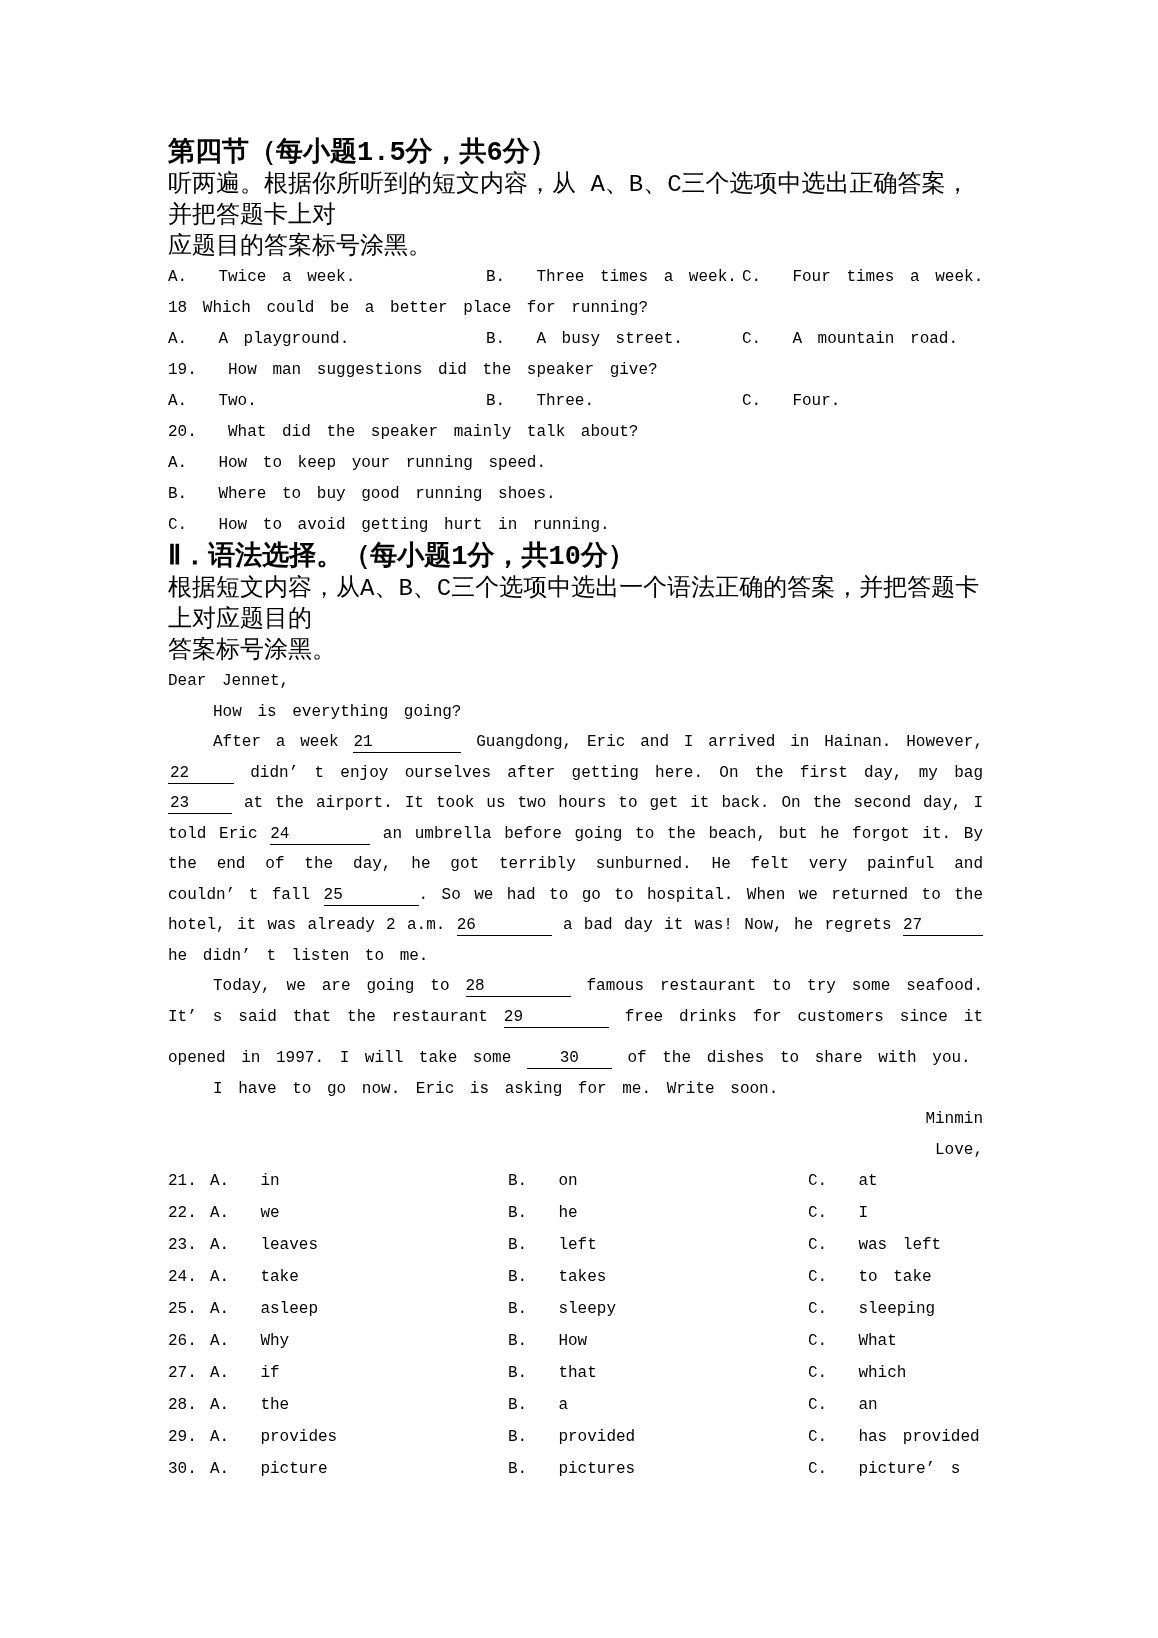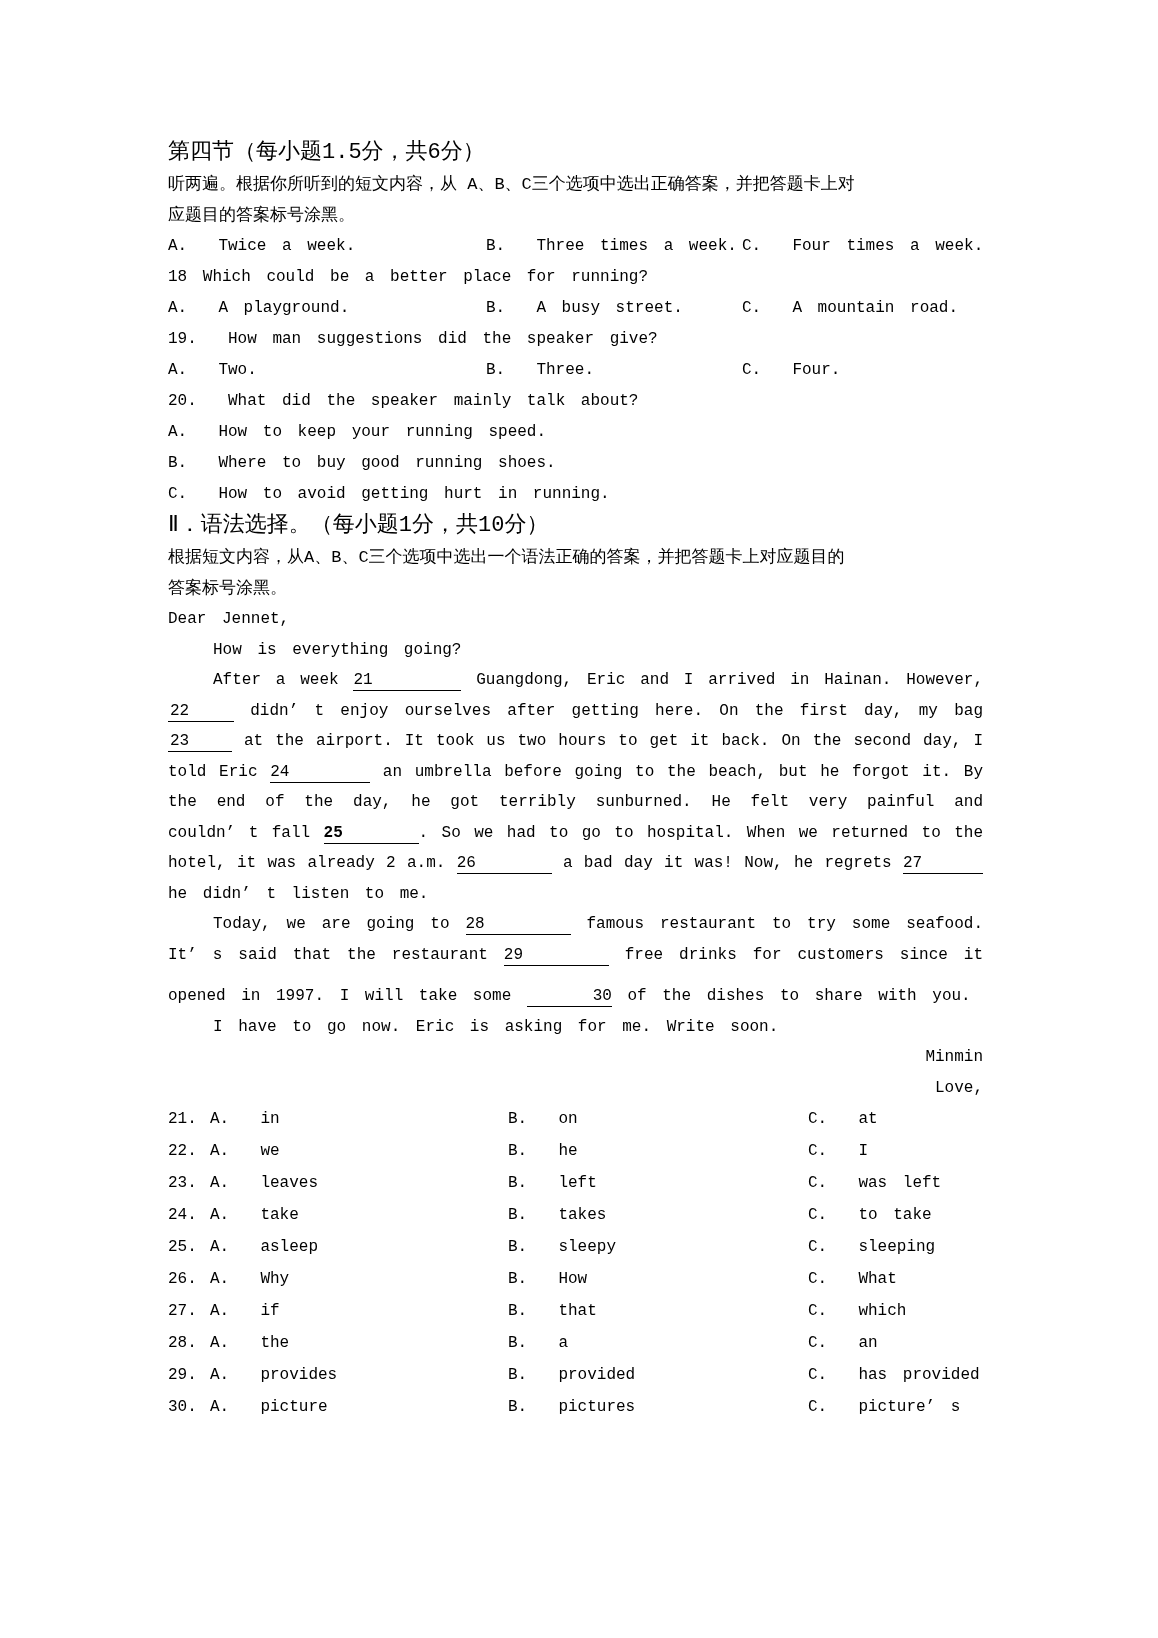--- a/index.html
+++ b/index.html
@@ -2,33 +2,33 @@
 <html><head>
 <meta charset="utf-8">
 <style>
   html,body{margin:0;padding:0}
   body{
     width:1158px;height:1638px;background:#ffffff;color:#000000;
     font-family:"Liberation Mono","DejaVu Sans Mono",monospace;
     font-size:16px;
   }
   .page{box-sizing:border-box;width:1158px;height:1638px;padding:137px 175px 0 168px;overflow:hidden}
-  .hd{font-weight:normal;font-size:22px;line-height:32px;white-space:pre}
-  .zh-line{font-size:17px;line-height:31px}
+  .hd{font-weight:bold;font-size:27px;line-height:32px;white-space:pre}
+  .zh-line{font-size:24px;line-height:31px}
   .stem{line-height:31px;white-space:pre;word-spacing:6px}
   .optrow{display:grid;grid-template-columns:318px 256px 1fr;line-height:31px}
   .optrow>div{white-space:pre;word-spacing:6px}
   .letter{line-height:30.5px}
   .lline{min-height:30.5px}
   .lline.ind{padding-left:45px}
   .lline.just{text-align:justify;text-align-last:justify}
   .lline:not(.just){word-spacing:6px}
   .salutation{line-height:30.5px;word-spacing:6px}
   .closing{text-align:right;line-height:30.5px;word-spacing:6px}
-  .blank{display:inline-block;border-bottom:1px solid #000;text-align:right;line-height:1;padding-bottom:2px;word-spacing:0}
+  .blank{display:inline-block;border-bottom:1px solid #000;text-align:center;line-height:1;padding-bottom:2px;word-spacing:0}
   .blank.left{text-align:left;padding-left:2px}
   .blank.right{text-align:center;padding-right:8px}
   .choices{}
   .chrow{display:grid;grid-template-columns:42px 298px 300px 1fr;line-height:32px}
   .chrow>div{white-space:pre;word-spacing:6px}
 </style>
 </head>
 <body>
 
 <div class="page">
@@ -73,21 +73,21 @@
 
     <div class="letter">
       <div class="salutation">Dear Jennet,</div>
       <div id="letter-body">
           <div class="lline ind">How is everything going?</div>
           <div class="lline just ind">After a week <span class="blank center" style="width: 108px;">21</span> Guangdong, Eric and I arrived in Hainan. However,</div>
           <div class="lline just"><span class="blank left" style="width: 64px; text-align: right;">22</span> didn’ t enjoy ourselves after getting here. On the first day, my bag</div>
           <div class="lline just"><span class="blank left" style="width: 62px;">23</span> at the airport. It took us two hours to get it back. On the second day, I</div>
           <div class="lline just">told Eric <span class="blank center" style="width: 100px;">24</span> an umbrella before going to the beach, but he forgot it. By</div>
           <div class="lline just">the end of the day, he got terribly sunburned. He felt very painful and</div>
-          <div class="lline just">couldn’ t fall <span class="blank center" style="width: 95px; font-weight: bold;">25</span>. So we had to go to hospital. When we returned to the</div>
+          <div class="lline just">couldn’ t fall <span class="blank center" style="width: 95px;">25</span>. So we had to go to hospital. When we returned to the</div>
           <div class="lline just">hotel, it was already 2 a.m. <span class="blank center" style="width: 95px;">26</span> a bad day it was! Now, he regrets <span class="blank right" style="width: 72px;">27</span></div>
           <div class="lline">he didn’ t listen to me.</div>
           <div class="lline just ind">Today, we are going to <span class="blank center" style="width: 105px;">28</span> famous restaurant to try some seafood.</div>
           <div class="lline just">It’ s said that the restaurant <span class="blank center" style="width: 105px;">29</span> free drinks for customers since it</div>
           <div class="lline">opened in 1997. I will take some <span class="blank center" style="width: 85px; margin-top: 18px;">30</span> of the dishes to share with you.</div>
           <div class="lline ind">I have to go now. Eric is asking for me. Write soon.</div>
         </div>
       <div class="closing">Minmin</div>
       <div class="closing">Love,</div>
     </div>

